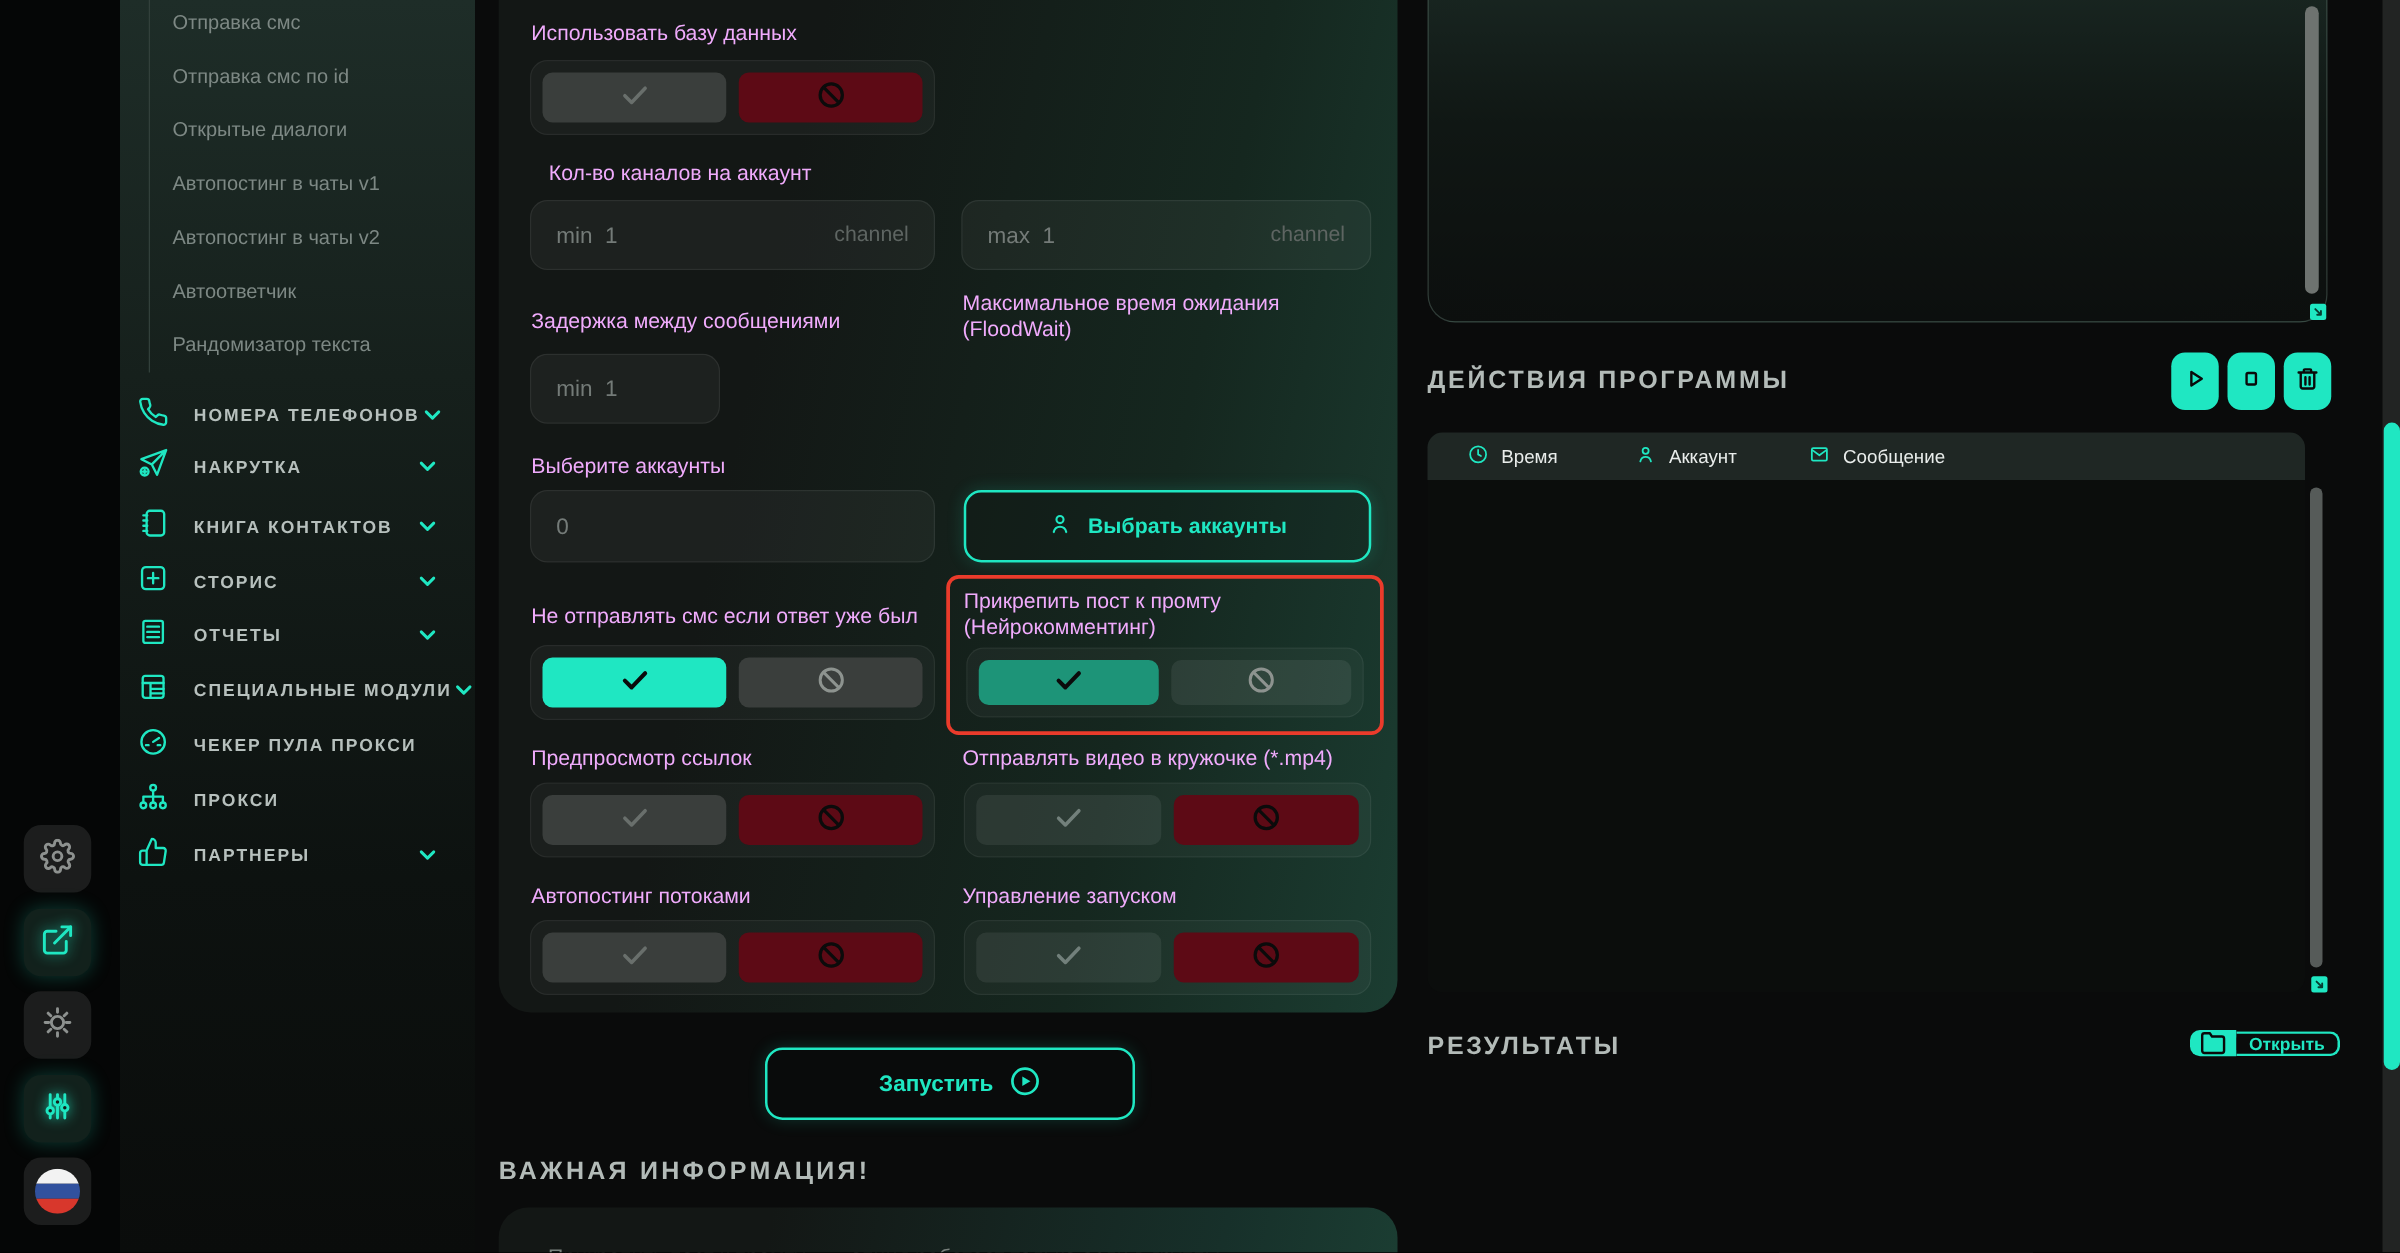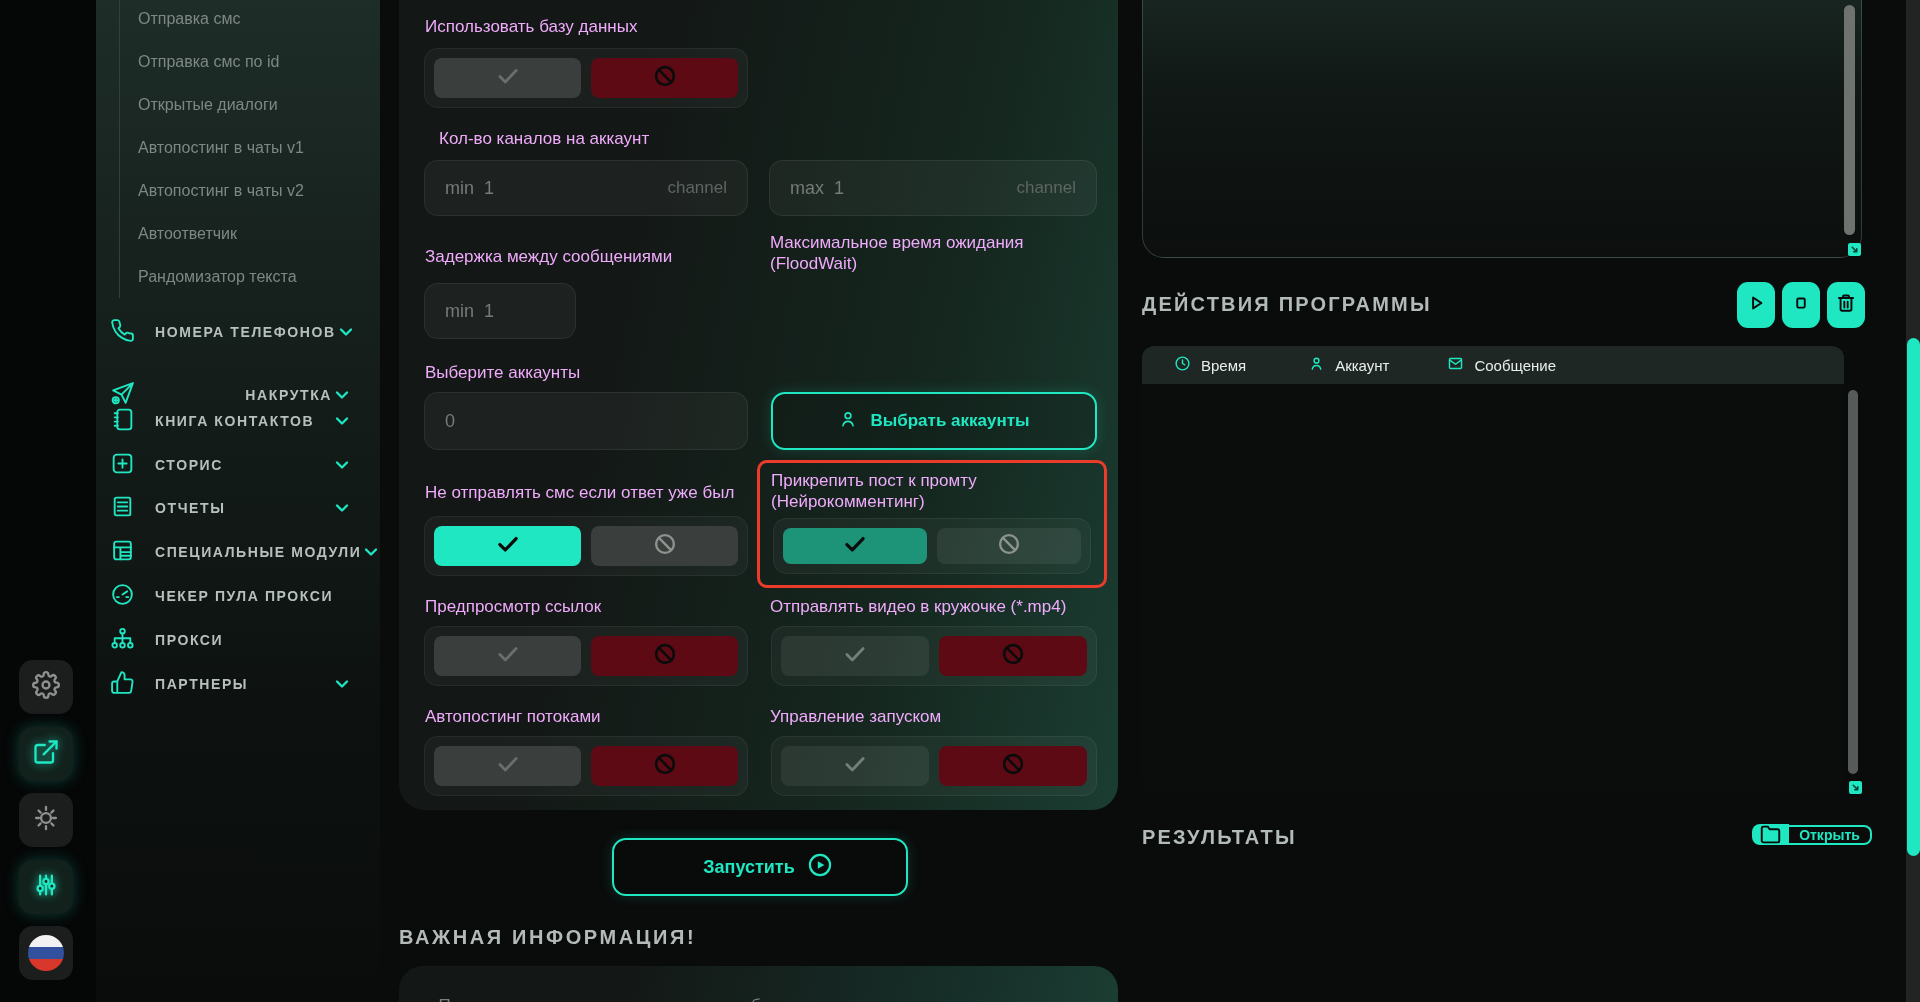--- a/index.html
+++ b/index.html
@@ -127,21 +127,21 @@
 
     <div class="sec-row" style="top:318px;">
       <span><svg viewBox="0 0 24 24">
             <path d="M22 16.92v3a2 2 0 0 1-2.18 2 19.79 19.79 0 0 1-8.63-3.07 19.5 19.5 0 0 1-6-6A19.79 19.79 0 0 1 2.08 4.18 2 2 0 0 1 4.06 2h3a2 2 0 0 1 2 1.72c.13.96.37 1.9.7 2.81a2 2 0 0 1-.45 2.11L8.09 9.91a16 16 0 0 0 6 6l1.27-1.27a2 2 0 0 1 2.11-.45c.91.33 1.85.57 2.81.7A2 2 0 0 1 22 16.92z"></path>
           </svg></span>
       <span class="sec-label">НОМЕРА ТЕЛЕФОНОВ</span>
       <span class="sec-chev"><svg viewBox="0 0 24 24" fill="none">
             <path d="M6 9l6 6 6-6"></path>
           </svg></span>
     </div>
-    <div class="sec-row" style="top:381px;text-align:right;">
+    <div class="sec-row" style="top:359px;">
       <span><svg viewBox="0 0 24 24">
             <path d="M22 2 11 13M22 2 15 21l-4-8-8-4z"></path>
             <circle cx="5.5" cy="18.5" r="3" fill="#16201c"></circle>
             <path d="M5.5 17v3M4 18.5h3"></path>
           </svg></span>
       <span class="sec-label">НАКРУТКА</span>
       <span class="sec-chev"><svg viewBox="0 0 24 24" fill="none">
             <path d="M6 9l6 6 6-6"></path>
           </svg></span>
     </div>

